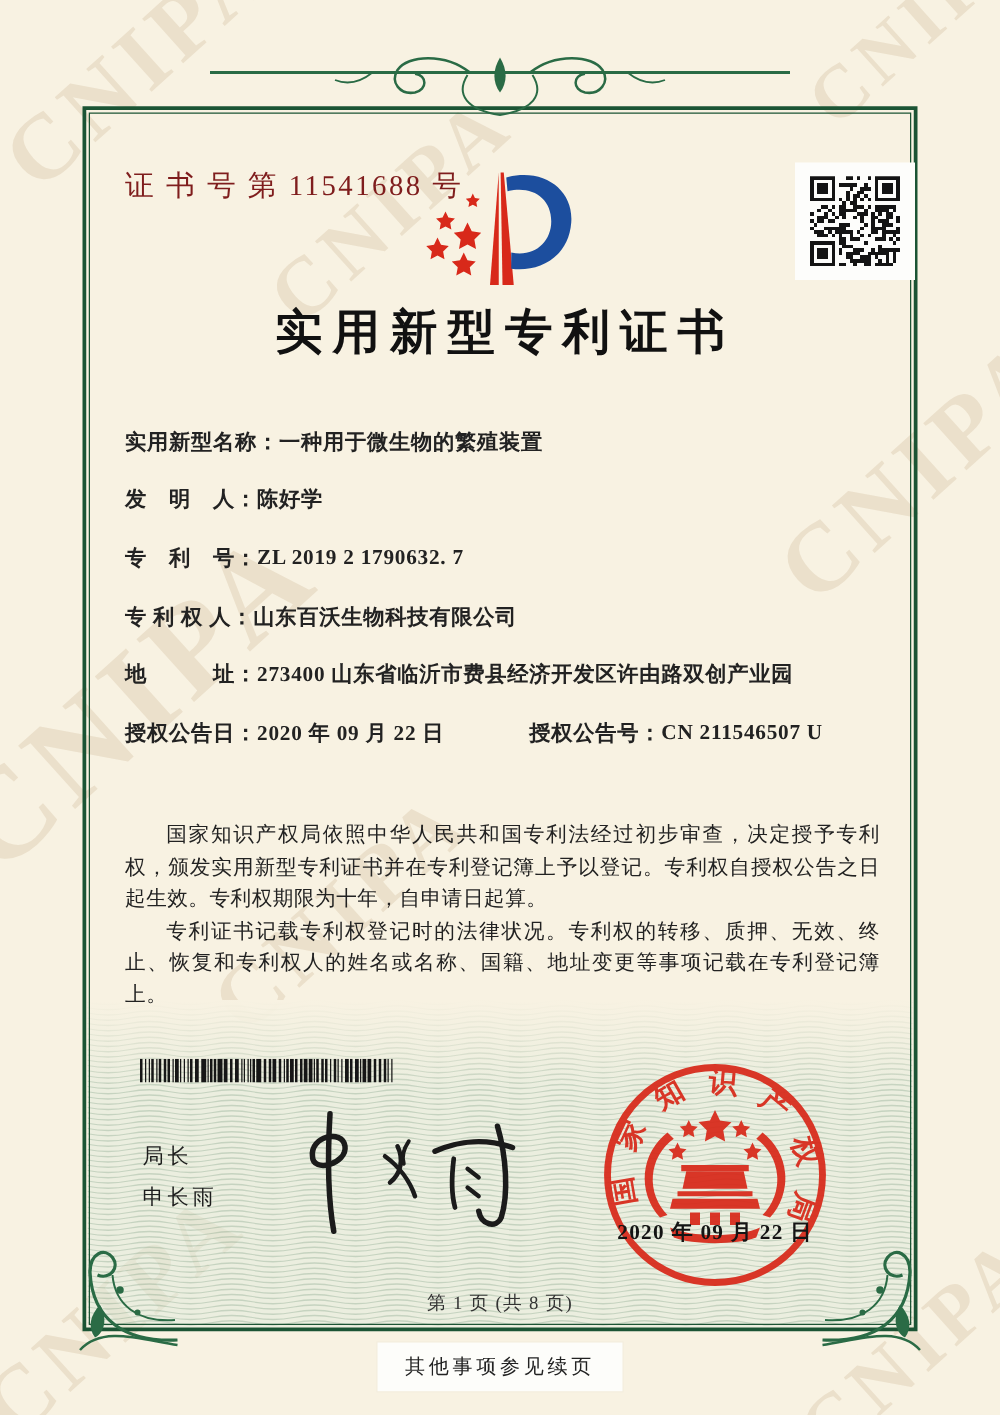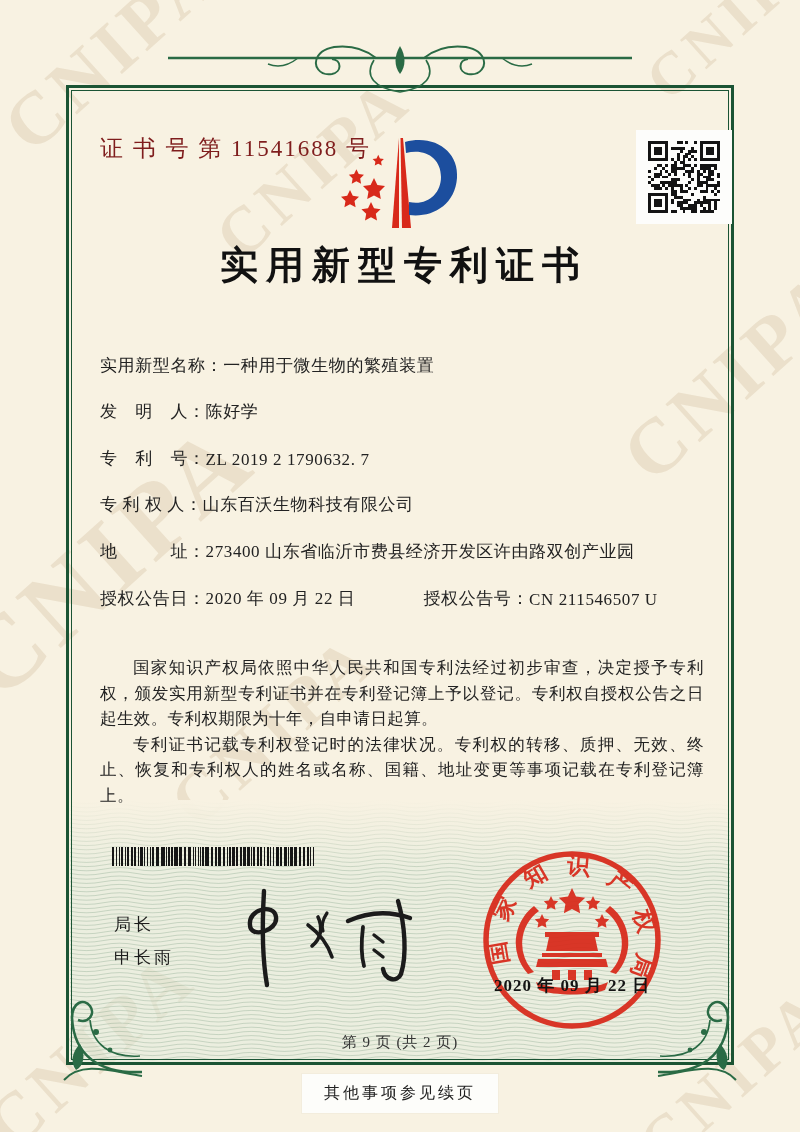--- a/index.html
+++ b/index.html
@@ -29,21 +29,21 @@
   .cert-no{left:100px;top:133px;font-size:23px;letter-spacing:2px;color:#7f1d1d;z-index:4;}
   .logo{left:333px;top:126px;z-index:4;}
   .qrbox{left:636px;top:130px;width:96px;height:94px;background:#fdfdfb;z-index:4;
          display:flex;align-items:center;justify-content:center;}
 
   .title{left:0;right:0;top:240px;text-align:center;font-size:38px;font-weight:700;
          letter-spacing:8px;padding-left:8px;color:#111;z-index:4;}
 
   
   .fields{left:100px;top:330px;width:620px;z-index:4;font-size:17px;color:#222;}
-  .frow{height:46.6px;display:flex;align-items:flex-end;letter-spacing:.6px;white-space:nowrap;}
+  .frow{height:46.6px;display:flex;align-items:center;letter-spacing:.6px;white-space:nowrap;font-weight:bold;}
   .frow .lbl{white-space:pre;}
   .pair2{margin-left:68px;}
 
   
   .paras{left:100px;top:655px;width:604px;z-index:4;font-size:16.5px;line-height:25.5px;
          color:#222;text-align:justify;letter-spacing:.4px;}
   .paras p{margin:0;text-indent:2em;}
 
   
   #barcode{left:112px;top:847px;z-index:4;}
@@ -644,14 +644,14 @@
     <rect x="-20" y="30" width="8" height="10"></rect>
       <rect x="-4" y="30" width="8" height="10"></rect>
       <rect x="12" y="30" width="8" height="10"></rect>
     <path d="M-44,34 A 46,46 0 0 1 -38,-34 L -33,-29 A 40,40 0 0 0 -38,32 Z"></path>
     <path d="M44,34 A 46,46 0 0 0 38,-34 L 33,-29 A 40,40 0 0 1 38,32 Z"></path>
     <path d="M-36,42 C-20,50 20,50 36,42 l-3,8 C18,56 -18,56 -33,50 Z"></path>
   </g>
 </svg>
 <div class="abs seal-date">2020 年 09 月 22 日</div>
 
-<div class="abs page-num">第 9 页 (共 2 页)</div>
+<div class="abs page-num">第 1 页 (共 8 页)</div>
 <div class="abs cont-note">其他事项参见续页</div>
 
 </body></html>

